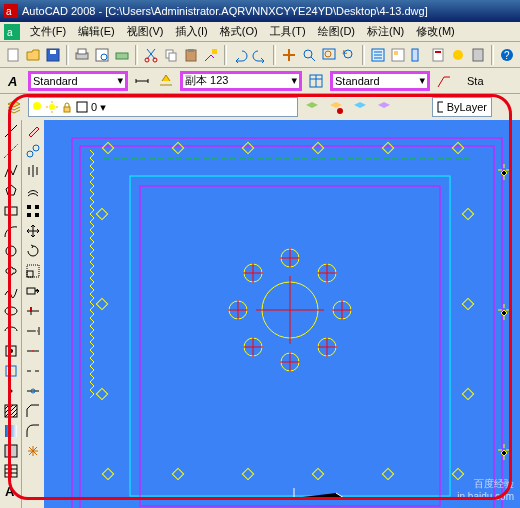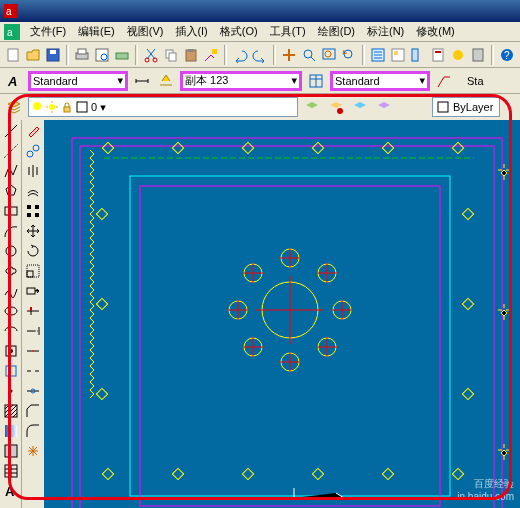--- a/index.html
+++ b/index.html
@@ -15,42 +15,43 @@
 .toolbar { height: 26px; background: #ece9d8; border-bottom: 1px solid #aca899; display: flex; align-items: center; padding: 0 4px; gap: 2px; }
 .toolbar .sep { width: 4px; height: 20px; border-left: 1px solid #aca899; border-right: 1px solid #fff; margin: 0 2px; }
 .tb-btn { width: 20px; height: 20px; display: flex; align-items: center; justify-content: center; border: 1px solid transparent; }
 
 .combo-row { height: 26px; background: #ece9d8; border-bottom: 1px solid #aca899; display: flex; align-items: center; padding: 0 4px; gap: 4px; }
 .combo { height: 20px; background: #fff; border: 3px solid #d946ef; display: flex; align-items: center; font-size: 11px; padding: 0 2px; }
 .combo .dd { margin-left: auto; color: #000; }
 
 .layer-row { height: 26px; background: #ece9d8; display: flex; align-items: center; padding: 0 4px; gap: 4px; position: relative; z-index: 2; }
 .layer-combo { width: 270px; height: 20px; background: #fff; border: 1px solid #7f9db9; display: flex; align-items: center; font-size: 11px; padding: 0 2px; gap: 3px; }
-.bylayer { width: 68px; height: 20px; background: #fff; border: 1px solid #7f9db9; display: flex; align-items: center; font-size: 11px; padding: 0 4px; }
+.bylayer { width: 60px; height: 20px; background: #fff; border: 1px solid #7f9db9; display: flex; align-items: center; font-size: 11px; padding: 0 4px; }
 
 .work-area { position: absolute; left: 0; top: 120px; width: 520px; height: 388px; display: flex; }
 .left-tools { width: 22px; background: #ece9d8; border-right: 1px solid #aca899; display: flex; flex-direction: column; align-items: center; padding-top: 2px; gap: 2px; }
 .lt-btn { width: 18px; height: 18px; display: flex; align-items: center; justify-content: center; }
 .mod-tools { width: 22px; background: #ece9d8; display: flex; flex-direction: column; align-items: center; padding-top: 2px; gap: 2px; }
 
-.canvas-wrap { flex: 1; background: #0369a1; position: relative; padding-left: 41px; }
+.canvas-wrap { flex: 1; background: #3b82f6; position: relative; padding-left: 41px; }
 .canvas { position: absolute; inset: 0; }
 
 .highlight-border { position: absolute; left: 8px; top: 94px; width: 504px; height: 406px; border: 3px solid #e60012; border-radius: 20px; pointer-events: none; z-index: 10; }
 
 .watermark { position: absolute; right: 6px; bottom: 6px; color: #fff; font-size: 10px; opacity: 0.7; z-index: 5; text-align: right; }
 </style>
 </head>
 <body>
 
 <div class="title-bar">
   <svg width="14" height="14">
       <rect width="14" height="14" fill="#c00"></rect>
       <text x="2" y="11" font-size="10" fill="#fff">a</text>
     </svg>
+  <span>AutoCAD 2008 - [C:\Users\Administrator.AQRVNNXCYYE24YD\Desktop\4-13.dwg]</span>
 </div>
 
 <div class="menu-bar">
   <svg class="app-icon" width="16" height="16">
       <rect width="16" height="16" fill="#1a6"></rect>
       <text x="3" y="12" font-size="10" fill="#fff">a</text>
     </svg>
   <span class="menu-item">文件(F)</span>
   <span class="menu-item">编辑(E)</span>
   <span class="menu-item">视图(V)</span>

